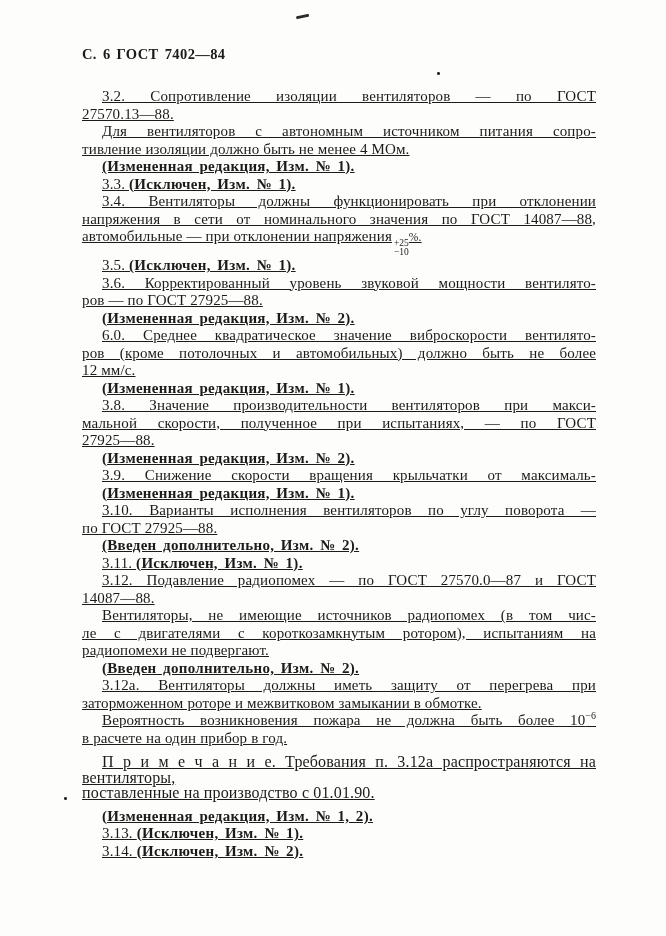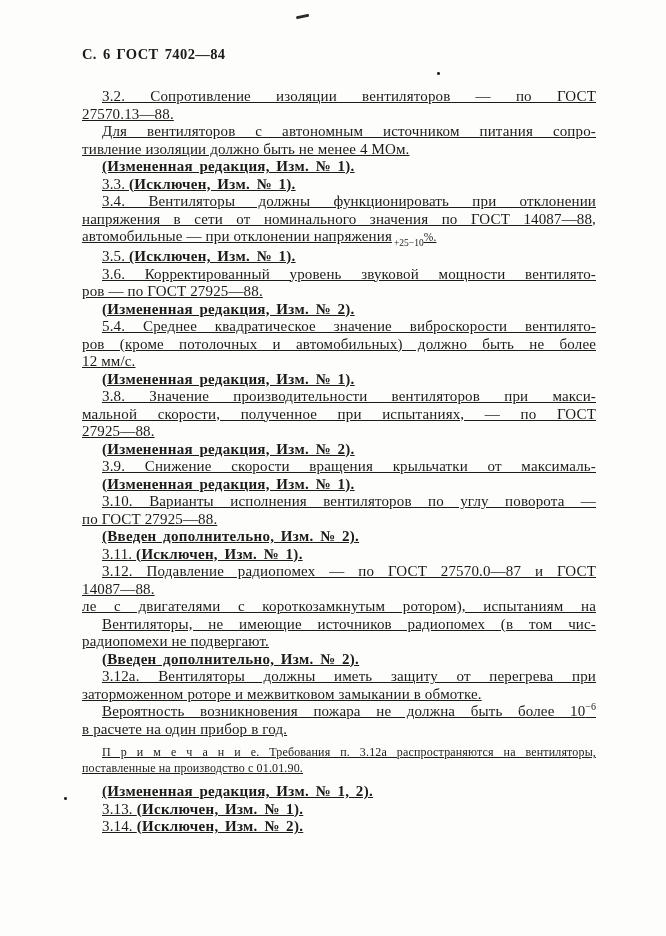--- a/index.html
+++ b/index.html
@@ -20,27 +20,27 @@
   }
   .content{
     position:absolute;left:82px;top:88px;width:514px;text-decoration:underline;
   }
   .line{
     font-size:15px;line-height:17.5px;letter-spacing:0.15px;
     text-align:left;
   }
   .line.fill{text-align:justify;text-align-last:justify;}
   .line.ind{text-indent:20px;}
-  .line.sm{font-size:12px;line-height:15.5px;}
+  .line.sm{font-size:16px;line-height:15.5px;}
   .line.gap{margin-top:7px;}
   .b{font-weight:700;word-spacing:2.5px;letter-spacing:0.3px;}
   .sup{vertical-align:super;font-size:10px;line-height:0;letter-spacing:0;}
   .pct{font-size:11.5px;}
   .frac{
-    display:inline-flex;align-items:flex-end;
+    display:inline-flex;flex-direction:column;align-items:flex-end;
     font-size:9.5px;line-height:9px;letter-spacing:0;
     vertical-align:-5px;margin-left:2px;text-indent:0;
   }
   .artifact{position:absolute;background:#2a2a2a;border-radius:1px;}
   .a-dash{width:13px;height:2.5px;transform:rotate(-12deg);}
   .a-dot{width:2.5px;height:2.5px;border-radius:50%;}
 </style>
 </head>
 <body>
 
@@ -61,38 +61,38 @@
       <div class="line ind fill"><span class="">3.4. Вентиляторы должны функционировать при отклонении</span></div>
       <div class="line fill"><span class="">напряжения в сети от номинального значения по ГОСТ 14087—88,</span></div>
       <div class="line"><span class="">автомобильные — при отклонении напряжения</span><span class="frac">
           <span>+25</span>
           <span>−10</span>
         </span><span class=" pct">%.</span></div>
       <div class="line ind"><span class="">3.5. </span><span class="b">(Исключен, Изм. № 1).</span></div>
       <div class="line ind fill"><span class="">3.6. Корректированный уровень звуковой мощности вентилято-</span></div>
       <div class="line"><span class="">ров — по ГОСТ 27925—88.</span></div>
       <div class="line ind"><span class="b">(Измененная редакция, Изм. № 2).</span></div>
-      <div class="line ind fill"><span class="">5.4. Среднее квадратическое значение виброскорости вентилято-</span></div>
+      <div class="line ind fill"><span class="">6.0. Среднее квадратическое значение виброскорости вентилято-</span></div>
       <div class="line fill"><span class="">ров (кроме потолочных и автомобильных) должно быть не более</span></div>
       <div class="line"><span class="">12 мм/с.</span></div>
       <div class="line ind"><span class="b">(Измененная редакция, Изм. № 1).</span></div>
       <div class="line ind fill"><span class="">3.8. Значение производительности вентиляторов при макси-</span></div>
       <div class="line fill"><span class="">мальной скорости, полученное при испытаниях, — по ГОСТ</span></div>
       <div class="line"><span class="">27925—88.</span></div>
       <div class="line ind"><span class="b">(Измененная редакция, Изм. № 2).</span></div>
       <div class="line ind fill"><span class="">3.9. Снижение скорости вращения крыльчатки от максималь-</span></div>
       <div class="line ind"><span class="b">(Измененная редакция, Изм. № 1).</span></div>
       <div class="line ind fill"><span class="">3.10. Варианты исполнения вентиляторов по углу поворота —</span></div>
       <div class="line"><span class="">по ГОСТ 27925—88.</span></div>
       <div class="line ind"><span class="b">(Введен дополнительно, Изм. № 2).</span></div>
       <div class="line ind"><span class="">3.11. </span><span class="b">(Исключен, Изм. № 1).</span></div>
       <div class="line ind fill"><span class="">3.12. Подавление радиопомех — по ГОСТ 27570.0—87 и ГОСТ</span></div>
       <div class="line"><span class="">14087—88.</span></div>
+      <div class="line ind fill"><span class="">Вентиляторы, не имеющие источников радиопомех (в том чис-</span></div>
       <div class="line fill"><span class="">ле с двигателями с короткозамкнутым ротором), испытаниям на</span></div>
-      <div class="line ind fill"><span class="">Вентиляторы, не имеющие источников радиопомех (в том чис-</span></div>
       <div class="line"><span class="">радиопомехи не подвергают.</span></div>
       <div class="line ind"><span class="b">(Введен дополнительно, Изм. № 2).</span></div>
       <div class="line ind fill"><span class="">3.12а. Вентиляторы должны иметь защиту от перегрева при</span></div>
       <div class="line"><span class="">заторможенном роторе и межвитковом замыкании в обмотке.</span></div>
       <div class="line ind fill"><span class="">Вероятность возникновения пожара не должна быть более 10</span><span class=" sup">−6</span></div>
       <div class="line"><span class="">в расчете на один прибор в год.</span></div>
       <div class="line ind fill sm gap"><span class="">П р и м е ч а н и е. Требования п. 3.12а распространяются на вентиляторы,</span></div>
       <div class="line sm"><span class="">поставленные на производство с 01.01.90.</span></div>
       <div class="line ind gap"><span class="b">(Измененная редакция, Изм. № 1, 2).</span></div>
       <div class="line ind"><span class="">3.13. </span><span class="b">(Исключен, Изм. № 1).</span></div>

